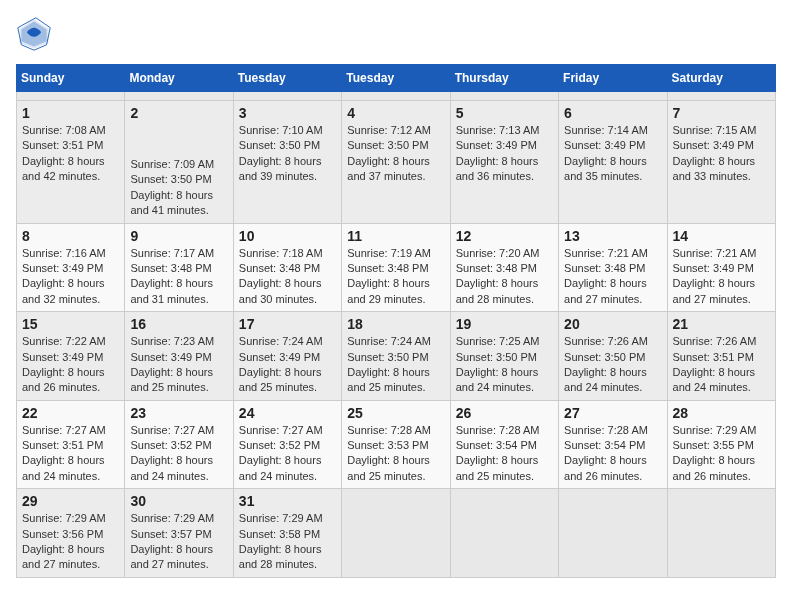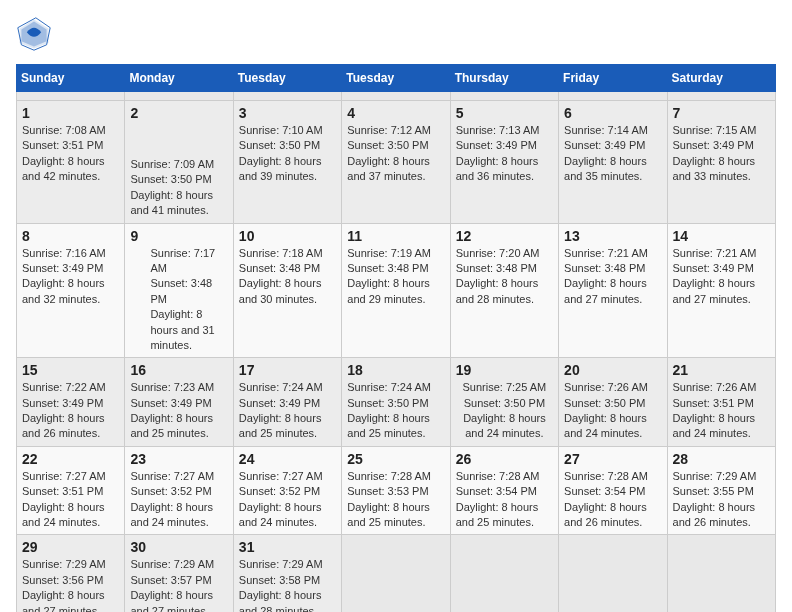--- a/index.html
+++ b/index.html
@@ -177,21 +177,21 @@
       </tr>
       <tr>
         <td>
           <span class="day-num">8</span>
           <div class="day-info" style="white-space: pre-line;">Sunrise: 7:16 AM
 Sunset: 3:49 PM
 Daylight: 8 hours and 32 minutes.</div>
         </td>
         <td>
           <span class="day-num">9</span>
-          <div class="day-info" style="white-space: pre-line; margin-left: 20px;">Sunrise: 7:17 AM
+          <div class="day-info" style="white-space: pre-line;">Sunrise: 7:17 AM
 Sunset: 3:48 PM
 Daylight: 8 hours and 31 minutes.</div>
         </td>
         <td>
           <span class="day-num">10</span>
           <div class="day-info" style="white-space: pre-line;">Sunrise: 7:18 AM
 Sunset: 3:48 PM
 Daylight: 8 hours and 30 minutes.</div>
         </td>
         <td>
@@ -239,21 +239,21 @@
 Daylight: 8 hours and 25 minutes.</div>
         </td>
         <td>
           <span class="day-num">18</span>
           <div class="day-info" style="white-space: pre-line;">Sunrise: 7:24 AM
 Sunset: 3:50 PM
 Daylight: 8 hours and 25 minutes.</div>
         </td>
         <td>
           <span class="day-num">19</span>
-          <div class="day-info" style="white-space: pre-line; text-align: center;">Sunrise: 7:25 AM
+          <div class="day-info" style="white-space: pre-line;">Sunrise: 7:25 AM
 Sunset: 3:50 PM
 Daylight: 8 hours and 24 minutes.</div>
         </td>
         <td>
           <span class="day-num">20</span>
           <div class="day-info" style="white-space: pre-line;">Sunrise: 7:26 AM
 Sunset: 3:50 PM
 Daylight: 8 hours and 24 minutes.</div>
         </td>
         <td>

